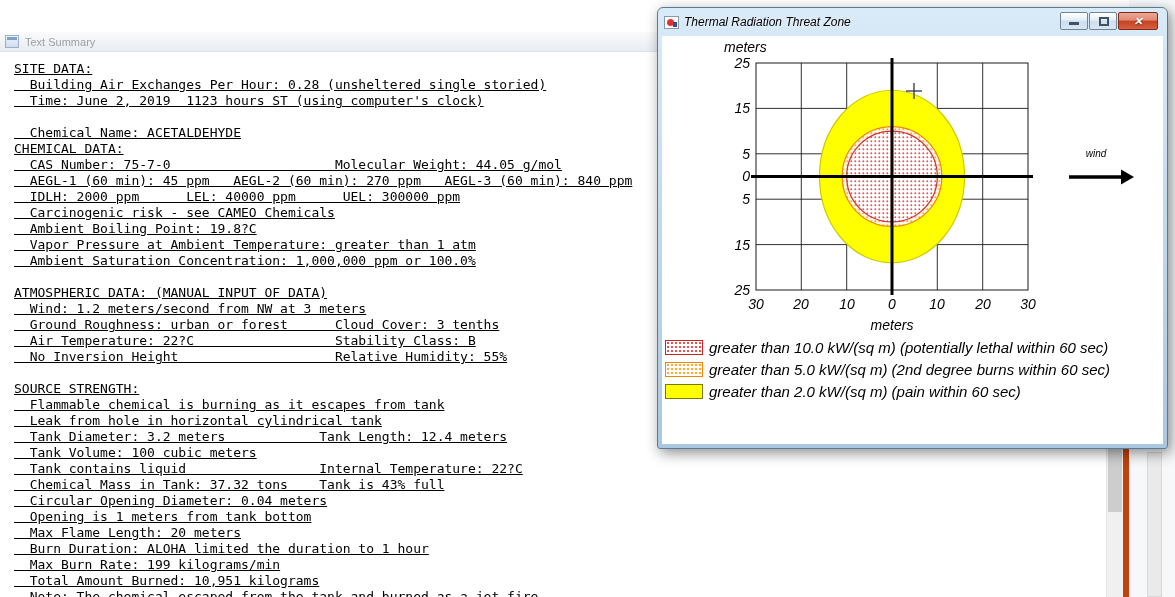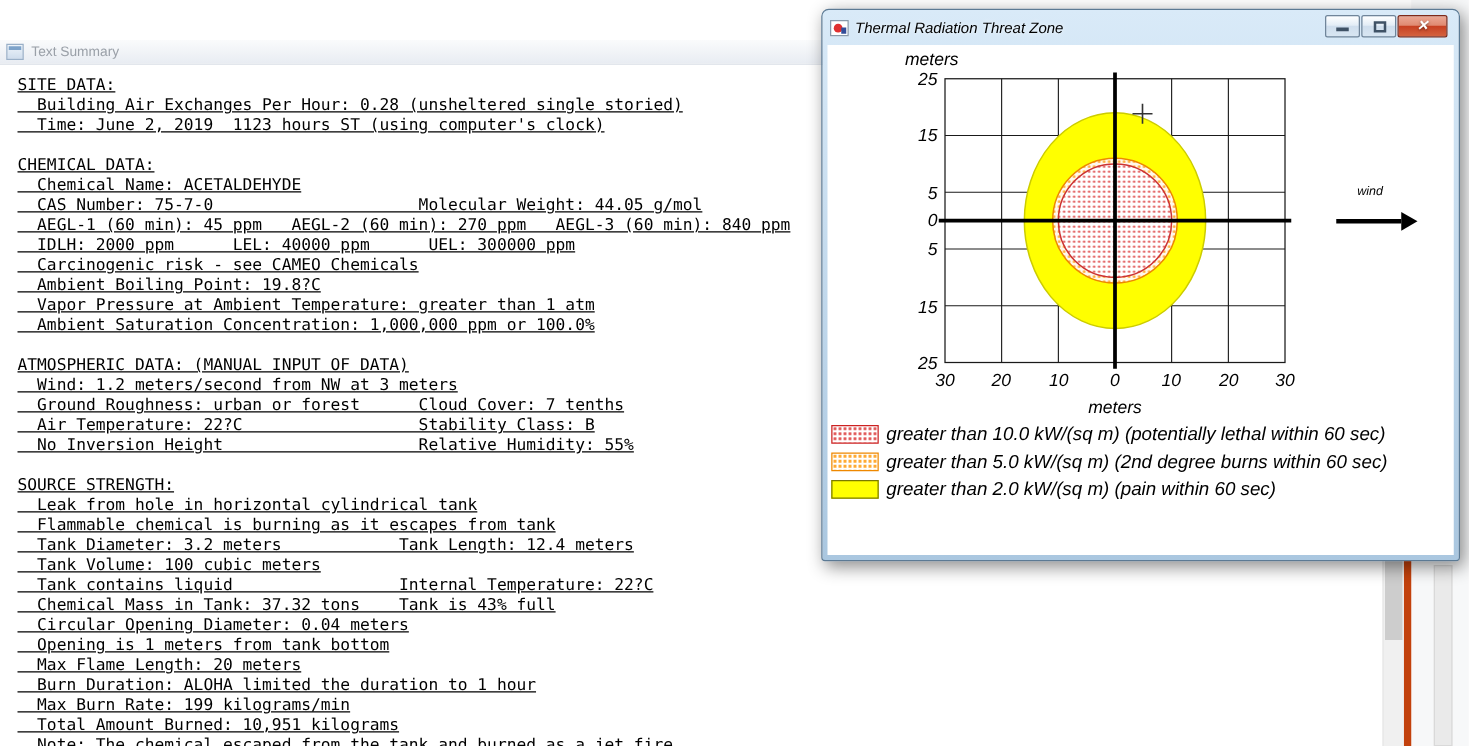--- a/index.html
+++ b/index.html
@@ -86,39 +86,39 @@
   <div class="ts-titlebar">
     <div class="ts-icon"></div>
     <div class="ts-title">Text Summary</div>
   </div>
 
   <div class="summary">
     <div class="tline">SITE DATA:</div>
     <div class="tline">  Building Air Exchanges Per Hour: 0.28 (unsheltered single storied)</div>
     <div class="tline">  Time: June 2, 2019  1123 hours ST (using computer's clock)</div>
     <div class="tline"></div>
+    <div class="tline">  Chemical Name: ACETALDEHYDE</div>
     <div class="tline">CHEMICAL DATA:</div>
-    <div class="tline">  Chemical Name: ACETALDEHYDE</div>
     <div class="tline">  CAS Number: 75-7-0                     Molecular Weight: 44.05 g/mol</div>
     <div class="tline">  AEGL-1 (60 min): 45 ppm   AEGL-2 (60 min): 270 ppm   AEGL-3 (60 min): 840 ppm</div>
     <div class="tline">  IDLH: 2000 ppm      LEL: 40000 ppm      UEL: 300000 ppm</div>
     <div class="tline">  Carcinogenic risk - see CAMEO Chemicals</div>
     <div class="tline">  Ambient Boiling Point: 19.8?C</div>
     <div class="tline">  Vapor Pressure at Ambient Temperature: greater than 1 atm</div>
     <div class="tline">  Ambient Saturation Concentration: 1,000,000 ppm or 100.0%</div>
     <div class="tline"></div>
     <div class="tline">ATMOSPHERIC DATA: (MANUAL INPUT OF DATA)</div>
     <div class="tline">  Wind: 1.2 meters/second from NW at 3 meters</div>
-    <div class="tline">  Ground Roughness: urban or forest      Cloud Cover: 7 tenths</div>
+    <div class="tline">  Ground Roughness: urban or forest      Cloud Cover: 3 tenths</div>
     <div class="tline">  Air Temperature: 22?C                  Stability Class: B</div>
     <div class="tline">  No Inversion Height                    Relative Humidity: 55%</div>
     <div class="tline"></div>
     <div class="tline">SOURCE STRENGTH:</div>
+    <div class="tline">  Flammable chemical is burning as it escapes from tank</div>
     <div class="tline">  Leak from hole in horizontal cylindrical tank</div>
-    <div class="tline">  Flammable chemical is burning as it escapes from tank</div>
     <div class="tline">  Tank Diameter: 3.2 meters            Tank Length: 12.4 meters</div>
     <div class="tline">  Tank Volume: 100 cubic meters</div>
     <div class="tline">  Tank contains liquid                 Internal Temperature: 22?C</div>
     <div class="tline">  Chemical Mass in Tank: 37.32 tons    Tank is 43% full</div>
     <div class="tline">  Circular Opening Diameter: 0.04 meters</div>
     <div class="tline">  Opening is 1 meters from tank bottom</div>
     <div class="tline">  Max Flame Length: 20 meters</div>
     <div class="tline">  Burn Duration: ALOHA limited the duration to 1 hour</div>
     <div class="tline">  Max Burn Rate: 199 kilograms/min</div>
     <div class="tline">  Total Amount Burned: 10,951 kilograms</div>

